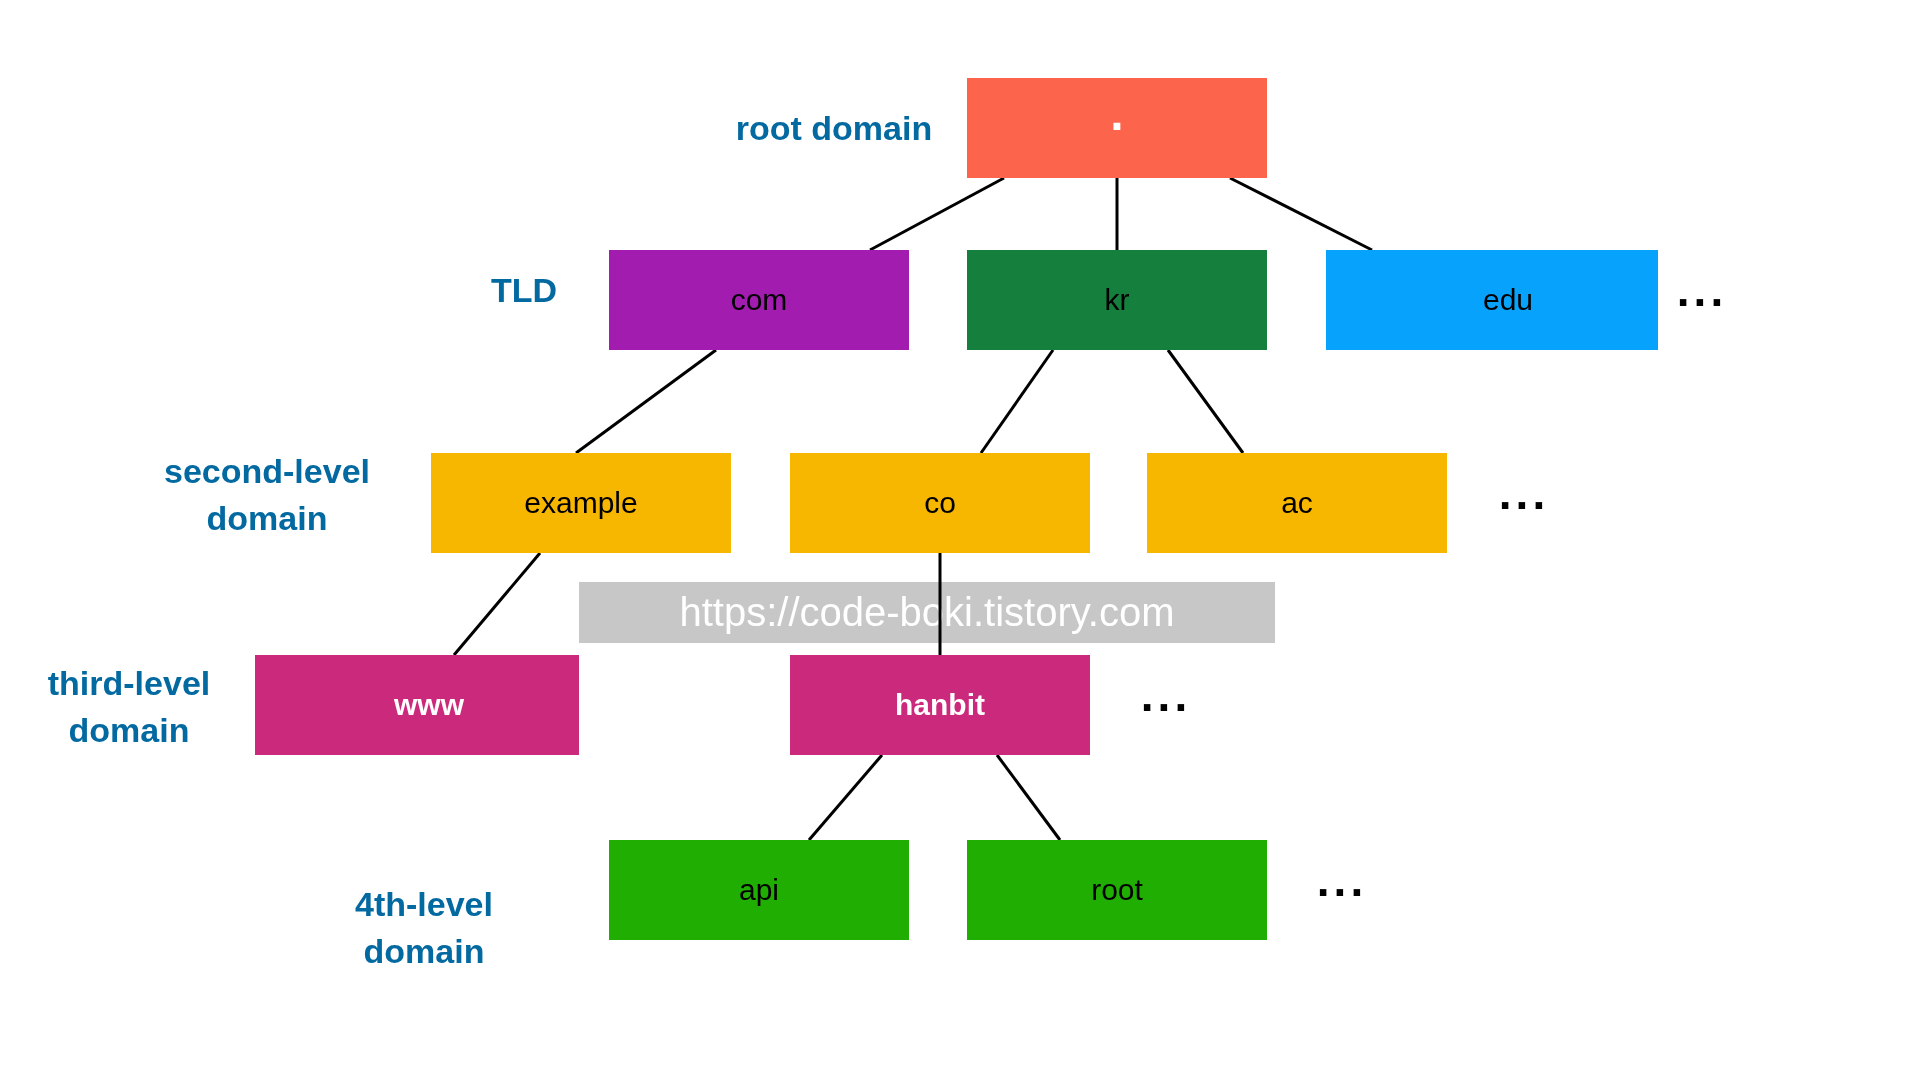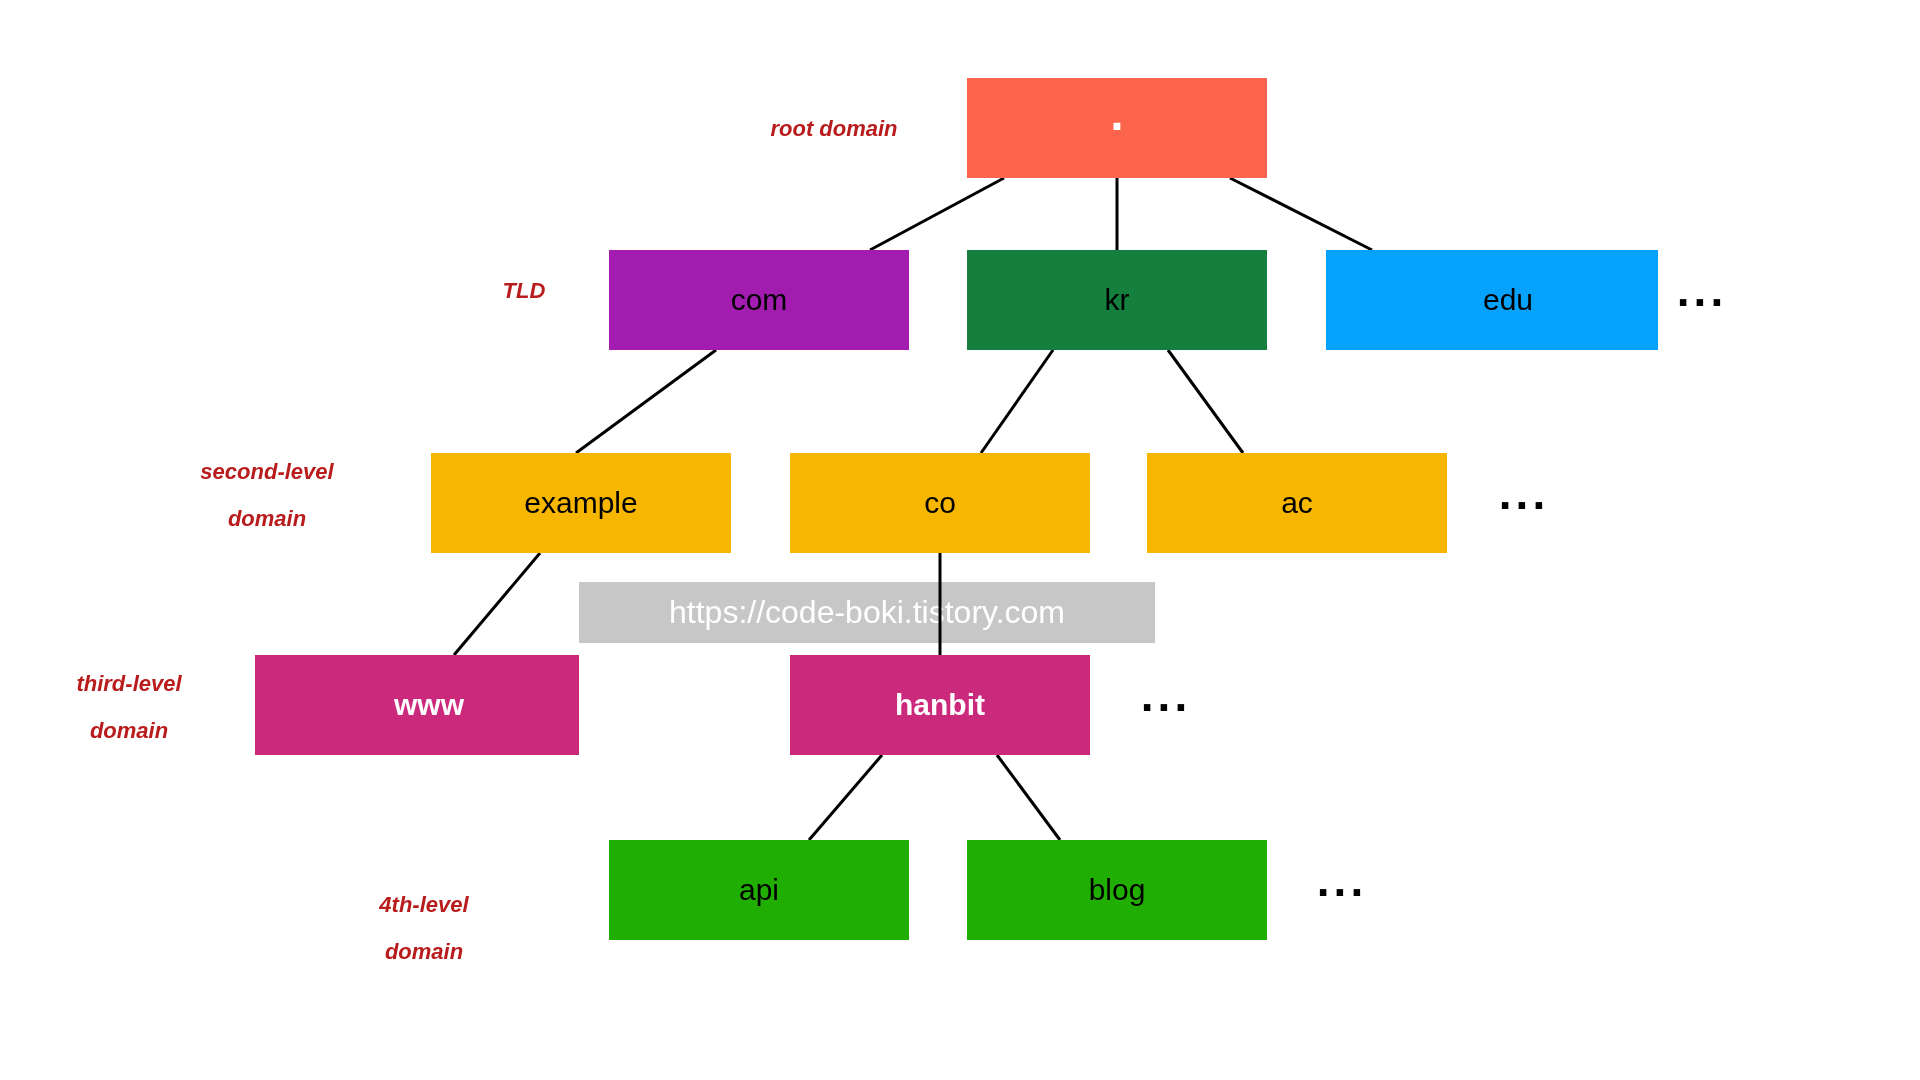--- a/index.html
+++ b/index.html
@@ -43,27 +43,26 @@
     font-size: 48px;
     line-height: 1;
     transform: translateY(-14px);
     font-weight: 700;
   }
 
   .row-label {
     position: absolute;
     transform: translate(-50%, -50%);
     font-weight: 700;
-    font-size: 22px;
+    font-size: 34px;
     line-height: 47px;
     text-align: center;
     white-space: pre-line;
-    color: #b91c1c;
+    color: #0369a1;
     z-index: 3;
-    font-style: italic;
   }
   #l-root   { left: 834px; top: 128px; }
   #l-tld    { left: 524px; top: 290px; }
   #l-second { left: 267px; top: 495px; }
   #l-third  { left: 129px; top: 707px; }
   #l-fourth { left: 424px; top: 890px; margin-top: 38px; }
 
   .dots {
     position: absolute;
     transform: translate(-50%, calc(-50% - 10px));
@@ -75,25 +74,25 @@
   }
   #d-tld    { left: 1702px; top: 300px; }
   #d-second { left: 1524px; top: 503px; }
   #d-third  { left: 1166px; top: 705px; }
   #d-fourth { left: 1342px; top: 890px; }
 
   .watermark {
     position: absolute;
     left: 579px;
     top: 582px;
-    width: 576px;
+    width: 696px;
     height: 61px;
     background: #C7C7C7;
     color: #ffffff;
-    font-size: 32px;
+    font-size: 40px;
     display: flex;
     align-items: center;
     justify-content: center;
     z-index: 1;
     white-space: nowrap;
   }
 </style>
 </head>
 <body>
 
@@ -132,20 +131,20 @@
   <div class="node" id="n-edu">edu</div>
 
   <div class="node" id="n-example">example</div>
   <div class="node" id="n-co">co</div>
   <div class="node" id="n-ac">ac</div>
 
   <div class="node" id="n-www">www</div>
   <div class="node" id="n-hanbit">hanbit</div>
 
   <div class="node" id="n-api">api</div>
-  <div class="node" id="n-blog">blog</div>
+  <div class="node" id="n-blog">root</div>
 
   <div class="dots" id="d-tld">...</div>
   <div class="dots" id="d-second">...</div>
   <div class="dots" id="d-third">...</div>
   <div class="dots" id="d-fourth">...</div>
 
 </div>
 
 </body></html>

